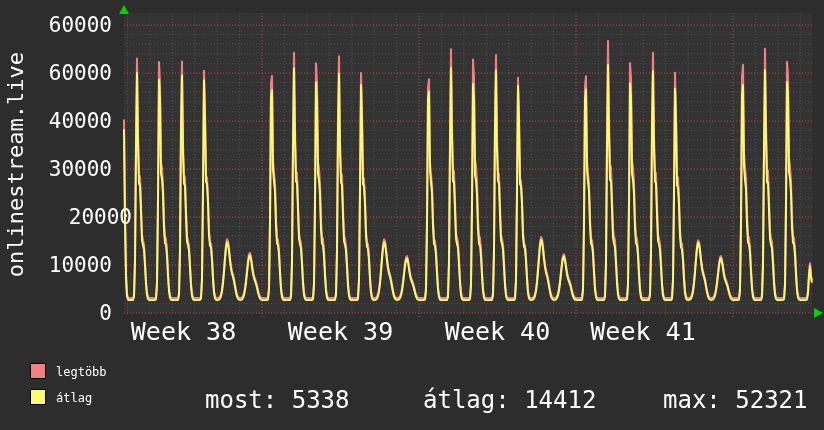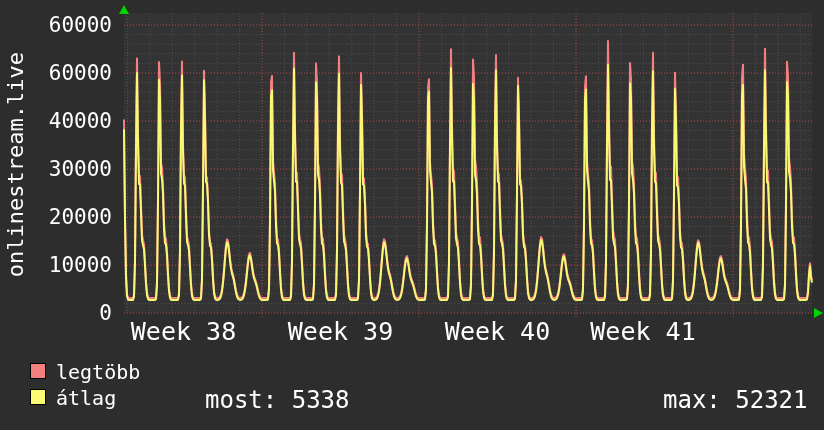--- a/index.html
+++ b/index.html
@@ -19,21 +19,21 @@
     font-size:21px;line-height:22px;color:#fff;
   }
   .xlabel{
     position:absolute;top:321px;transform:translateX(-50%);
     font-size:25px;line-height:22px;color:#fff;white-space:nowrap;
   }
   .legend-swatch{
     position:absolute;left:30px;width:14px;height:14px;
     border:1px solid #000;box-sizing:content-box;
   }
-  .legend-label{position:absolute;left:56px;font-size:20px;line-height:21px;}
+  .legend-label{position:absolute;left:56px;font-size:12px;line-height:21px;}
   .stat{position:absolute;font-size:24px;line-height:21px;white-space:nowrap;}
   .stat-most{left:205px;top:390px;}
   .stat-atlag{left:423px;top:390px;}
   .stat-max{left:663px;top:390px;}
 </style>
 </head>
 <body>
 
 <div id="screen">
   <svg id="chart-svg" width="824" height="430">
@@ -104,34 +104,35 @@
       <path d="M124,129.2 L125,220.4 L126,277.3 L127,296.1 L128,299.6 L129,300.0 L130,300.0 L131,300.0 L132,300.0 L133,299.9 L134,296.8 L135,263.1 L136,149.3 L137,73.1 L138,143.4 L139,184.0 L140,184.2 L141,212.4 L142,240.1 L143,245.3 L144,249.2 L145,265.3 L146,283.9 L147,295.0 L148,299.0 L149,299.9 L150,300.0 L151,300.0 L152,300.0 L153,300.0 L154,300.0 L155,300.0 L156,299.2 L157,284.9 L158,204.0 L159,79.8 L160,99.4 L161,173.6 L162,178.7 L163,194.3 L164,228.9 L165,243.2 L166,244.6 L167,256.0 L168,275.8 L169,291.0 L170,297.8 L171,299.7 L172,300.0 L173,300.0 L174,300.0 L175,300.0 L176,300.0 L177,300.0 L178,299.9 L179,295.2 L180,252.0 L181,130.1 L182,75.6 L183,153.8 L184,183.4 L185,185.8 L186,217.0 L187,241.7 L188,245.1 L189,250.6 L190,267.9 L191,285.9 L192,295.9 L193,299.2 L194,299.9 L195,300.0 L196,300.0 L197,300.0 L198,300.0 L199,300.0 L200,300.0 L201,298.7 L202,280.0 L203,189.9 L204,80.2 L205,119.6 L206,182.2 L207,183.4 L208,203.1 L209,235.2 L210,245.7 L211,247.4 L212,260.2 L213,279.2 L214,292.7 L215,298.3 L216,299.8 L217,300.0 L218,299.9 L219,299.5 L220,298.5 L221,296.1 L222,291.3 L223,283.2 L224,271.9 L225,259.0 L226,247.9 L227,242.2 L228,243.7 L229,251.2 L230,260.8 L231,268.7 L232,273.6 L233,276.9 L234,281.1 L235,286.7 L236,292.4 L237,296.5 L238,298.7 L239,299.6 L240,299.9 L241,299.8 L242,299.3 L243,297.9 L244,295.1 L245,290.1 L246,282.3 L247,272.6 L248,263.1 L249,256.5 L250,255.3 L251,259.4 L252,266.5 L253,273.5 L254,278.2 L255,281.0 L256,283.8 L257,287.8 L258,292.3 L259,296.1 L260,298.4 L261,299.5 L262,299.9 L263,300.0 L264,300.0 L265,300.0 L266,300.0 L267,300.0 L268,299.5 L269,289.7 L270,223.6 L271,96.3 L272,90.2 L273,169.6 L274,181.2 L275,191.5 L276,225.7 L277,243.5 L278,245.0 L279,254.2 L280,273.3 L281,289.5 L282,297.2 L283,299.5 L284,300.0 L285,300.0 L286,300.0 L287,300.0 L288,300.0 L289,300.0 L290,299.9 L291,296.8 L292,263.1 L293,147.9 L294,68.6 L295,139.6 L296,181.8 L297,181.8 L298,210.3 L299,238.8 L300,244.2 L301,248.2 L302,264.4 L303,283.4 L304,294.8 L305,298.9 L306,299.9 L307,300.0 L308,300.0 L309,300.0 L310,300.0 L311,300.0 L312,300.0 L313,299.2 L314,285.4 L315,206.0 L316,82.3 L317,100.1 L318,174.3 L319,179.7 L320,194.9 L321,229.2 L322,243.6 L323,245.0 L324,256.1 L325,275.8 L326,291.0 L327,297.8 L328,299.7 L329,300.0 L330,300.0 L331,300.0 L332,300.0 L333,300.0 L334,300.0 L335,299.9 L336,295.3 L337,252.6 L338,130.3 L339,73.8 L340,152.1 L341,182.7 L342,184.9 L343,216.2 L344,241.2 L345,244.7 L346,250.2 L347,267.5 L348,285.7 L349,295.8 L350,299.2 L351,299.9 L352,300.0 L353,300.0 L354,300.0 L355,300.0 L356,300.0 L357,300.0 L358,298.8 L359,280.8 L360,193.3 L361,84.9 L362,122.2 L363,184.3 L364,185.6 L365,204.6 L366,236.2 L367,246.7 L368,248.4 L369,260.8 L370,279.5 L371,292.8 L372,298.3 L373,299.8 L374,300.0 L375,299.9 L376,299.5 L377,298.5 L378,296.1 L379,291.4 L380,283.3 L381,272.1 L382,259.2 L383,248.0 L384,242.2 L385,243.6 L386,251.1 L387,260.7 L388,268.7 L389,273.5 L390,276.9 L391,281.1 L392,286.7 L393,292.3 L394,296.5 L395,298.7 L396,299.6 L397,299.9 L398,299.8 L399,299.3 L400,298.1 L401,295.5 L402,290.8 L403,283.7 L404,274.7 L405,265.7 L406,259.6 L407,258.4 L408,262.2 L409,268.8 L410,275.3 L411,279.7 L412,282.4 L413,285.0 L414,288.6 L415,292.8 L416,296.4 L417,298.5 L418,299.6 L419,299.9 L420,300.0 L421,300.0 L422,300.0 L423,300.0 L424,300.0 L425,299.6 L426,290.1 L427,225.5 L428,99.4 L429,91.7 L430,170.5 L431,182.5 L432,192.4 L433,226.2 L434,244.1 L435,245.5 L436,254.5 L437,273.4 L438,289.5 L439,297.2 L440,299.5 L441,300.0 L442,300.0 L443,300.0 L444,300.0 L445,300.0 L446,300.0 L447,299.9 L448,296.9 L449,263.7 L450,148.9 L451,68.1 L452,138.4 L453,181.5 L454,181.5 L455,209.8 L456,238.5 L457,244.1 L458,247.9 L459,264.2 L460,283.2 L461,294.7 L462,298.9 L463,299.9 L464,300.0 L465,300.0 L466,300.0 L467,300.0 L468,300.0 L469,300.0 L470,299.3 L471,285.8 L472,207.7 L473,84.0 L474,100.1 L475,174.5 L476,180.2 L477,195.0 L478,229.3 L479,243.8 L480,245.2 L481,256.2 L482,275.7 L483,290.9 L484,297.7 L485,299.7 L486,300.0 L487,300.0 L488,300.0 L489,300.0 L490,300.0 L491,300.0 L492,299.9 L493,295.3 L494,252.8 L495,129.5 L496,70.6 L497,149.5 L498,181.3 L499,183.3 L500,214.7 L501,240.3 L502,244.0 L503,249.4 L504,266.9 L505,285.3 L506,295.7 L507,299.2 L508,299.9 L509,300.0 L510,300.0 L511,300.0 L512,300.0 L513,300.0 L514,300.0 L515,298.8 L516,281.3 L517,194.8 L518,85.9 L519,121.7 L520,184.3 L521,185.9 L522,204.5 L523,236.1 L524,246.9 L525,248.4 L526,260.7 L527,279.3 L528,292.7 L529,298.3 L530,299.8 L531,300.0 L532,299.9 L533,299.5 L534,298.4 L535,296.0 L536,291.1 L537,282.8 L538,271.1 L539,257.7 L540,246.0 L541,239.9 L542,241.4 L543,249.1 L544,259.1 L545,267.4 L546,272.4 L547,275.9 L548,280.3 L549,286.1 L550,292.0 L551,296.3 L552,298.6 L553,299.6 L554,299.9 L555,299.8 L556,299.3 L557,298.0 L558,295.4 L559,290.5 L560,283.0 L561,273.6 L562,264.3 L563,257.9 L564,256.6 L565,260.5 L566,267.4 L567,274.2 L568,278.8 L569,281.6 L570,284.3 L571,288.1 L572,292.5 L573,296.2 L574,298.5 L575,299.5 L576,299.9 L577,300.0 L578,300.0 L579,300.0 L580,300.0 L581,300.0 L582,299.6 L583,290.2 L584,226.1 L585,99.1 L586,89.6 L587,169.2 L588,181.8 L589,191.4 L590,225.4 L591,243.6 L592,245.2 L593,254.0 L594,273.0 L595,289.3 L596,297.2 L597,299.5 L598,300.0 L599,300.0 L600,300.0 L601,300.0 L602,300.0 L603,300.0 L604,299.9 L605,297.0 L606,264.0 L607,148.4 L608,65.1 L609,135.5 L610,180.0 L611,179.9 L612,208.3 L613,237.5 L614,243.4 L615,247.2 L616,263.5 L617,282.8 L618,294.6 L619,298.9 L620,299.9 L621,300.0 L622,300.0 L623,300.0 L624,300.0 L625,300.0 L626,300.0 L627,299.3 L628,286.0 L629,208.4 L630,83.4 L631,98.0 L632,173.3 L633,179.5 L634,194.0 L635,228.5 L636,243.5 L637,244.8 L638,255.7 L639,275.3 L640,290.8 L641,297.7 L642,299.6 L643,300.0 L644,300.0 L645,300.0 L646,300.0 L647,300.0 L648,300.0 L649,299.9 L650,295.5 L651,253.8 L652,131.6 L653,71.3 L654,149.3 L655,181.8 L656,183.6 L657,214.7 L658,240.4 L659,244.3 L660,249.5 L661,266.9 L662,285.3 L663,295.6 L664,299.1 L665,299.9 L666,300.0 L667,300.0 L668,300.0 L669,300.0 L670,300.0 L671,300.0 L672,298.9 L673,281.9 L674,197.2 L675,88.7 L676,122.8 L677,185.4 L678,187.1 L679,205.2 L680,236.6 L681,247.4 L682,249.0 L683,260.9 L684,279.4 L685,292.7 L686,298.3 L687,299.7 L688,300.0 L689,299.9 L690,299.5 L691,298.5 L692,296.2 L693,291.5 L694,283.7 L695,272.5 L696,259.7 L697,248.6 L698,242.7 L699,244.0 L700,251.3 L701,260.9 L702,268.8 L703,273.7 L704,277.0 L705,281.1 L706,286.7 L707,292.3 L708,296.4 L709,298.7 L710,299.6 L711,299.9 L712,299.8 L713,299.3 L714,298.1 L715,295.6 L716,290.9 L717,283.8 L718,274.8 L719,265.9 L720,259.7 L721,258.4 L722,262.1 L723,268.7 L724,275.2 L725,279.7 L726,282.3 L727,284.9 L728,288.5 L729,292.7 L730,296.3 L731,298.5 L732,299.5 L733,299.9 L734,300.0 L735,300.0 L736,300.0 L737,300.0 L738,300.0 L739,299.6 L740,290.3 L741,225.9 L742,96.4 L743,84.9 L744,166.2 L745,179.6 L746,189.1 L747,223.7 L748,242.5 L749,244.1 L750,253.0 L751,272.3 L752,289.0 L753,297.1 L754,299.5 L755,300.0 L756,300.0 L757,300.0 L758,300.0 L759,300.0 L760,300.0 L761,300.0 L762,297.1 L763,265.5 L764,153.2 L765,70.3 L766,138.3 L767,182.6 L768,182.5 L769,210.0 L770,238.8 L771,244.7 L772,248.3 L773,264.1 L774,283.1 L775,294.6 L776,298.9 L777,299.9 L778,300.0 L779,300.0 L780,300.0 L781,300.0 L782,300.0 L783,300.0 L784,299.3 L785,286.2 L786,208.7 L787,82.0 L788,95.0 L789,171.6 L790,178.3 L791,192.6 L792,227.5 L793,242.8 L794,244.2 L795,255.1 L796,274.9 L797,290.5 L798,297.6 L799,299.6 L800,300.0 L801,300.0 L802,300.0 L803,300.0 L804,300.0 L805,300.0 L806,300.0 L807,299.4 L808,293.3 L809,275.4 L810,266.2 L811,277.7 L812,282.6" fill="none" stroke="#f8f875" stroke-width="2" stroke-linejoin="round"></path>
       <polygon points="119,14 129,14 124,5" fill="#00d400"></polygon>
       <polygon points="814,308 814,318 823,313" fill="#00d400"></polygon>
     </svg>
 
   <div class="vtitle">onlinestream.live</div>
 
   <div id="y-labels">
       <div class="ylabel" style="top: 302px;">0</div>
       <div class="ylabel" style="top: 254px;">10000</div>
-      <div class="ylabel" style="top: 206px;">20000</div>
+      <div class="ylabel" style="top: 206px; margin-left: 20px;">20000</div>
       <div class="ylabel" style="top: 158px;">30000</div>
       <div class="ylabel" style="top: 110px;">40000</div>
       <div class="ylabel" style="top: 62px;">60000</div>
       <div class="ylabel" style="top: 14px;">60000</div>
     </div>
   <div id="x-labels">
       <div class="xlabel" style="left: 183.505px;">Week 38</div>
       <div class="xlabel" style="left: 340.515px;">Week 39</div>
       <div class="xlabel" style="left: 497.525px;">Week 40</div>
       <div class="xlabel" style="left: 643px;">Week 41</div>
     </div>
 
   <div class="legend-swatch" style="top: 363px; background: rgb(242, 128, 128);"></div>
   <div class="legend-label" style="top:362px">legtöbb</div>
 
   <div class="legend-swatch" style="top: 389px; background: rgb(250, 250, 115);"></div>
   <div class="legend-label" style="top:388px">átlag</div>
 
   <div class="stat stat-most">most: 5338</div>
+  <div class="stat stat-atlag">átlag: 14412</div>
   <div class="stat stat-max">max: 52321</div>
 </div>
 
 </body></html>

